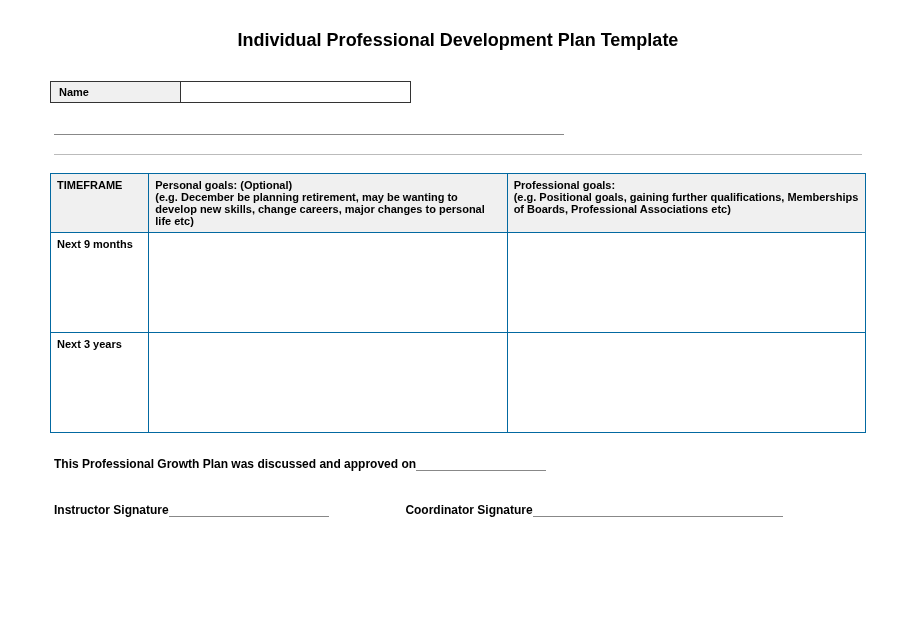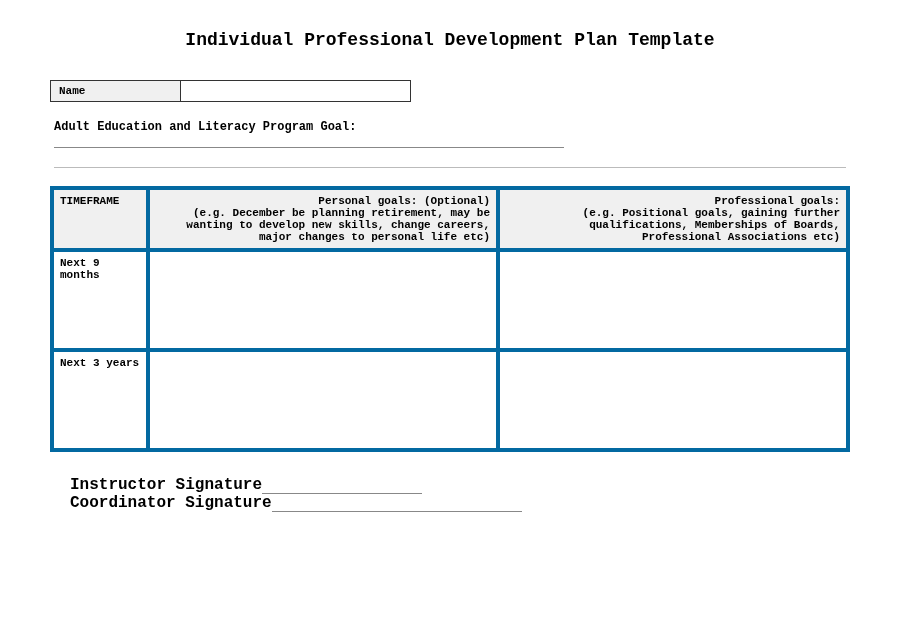--- a/index.html
+++ b/index.html
@@ -5,22 +5,21 @@
   * { box-sizing: border-box; }
   body {
     margin: 0;
     padding: 0;
     background: #fff;
     font-family: Arial, Helvetica, sans-serif;
     color: #000;
     width: 900px;
   }
   .page {
-    padding: 30px 50px 40px 50px;
-    font-family: Liberation Mono, monospace;
+    padding: 30px 34px 40px 50px;
   }
   .title {
     text-align: center;
     font-size: 18px;
     font-weight: bold;
     margin-bottom: 30px;
   }
   .name-table {
     border-collapse: collapse;
     margin-bottom: 18px;
@@ -55,21 +54,21 @@
     border-bottom: 1px solid #bbb;
     margin: 0 4px 18px 4px;
     height: 14px;
   }
   .plan-table {
     border-collapse: collapse;
     width: 100%;
     margin-bottom: 24px;
   }
   .plan-table th, .plan-table td {
-    border: 4px solid #0369a1;
+    border: 1px solid #0369a1;
     font-size: 11px;
     text-align: left;
     vertical-align: top;
     padding: 5px 6px;
   }
   .plan-table th {
     background: #f0f0f0;
     font-weight: bold;
   }
   .col-timeframe { width: 96px; }
@@ -83,58 +82,58 @@
     font-weight: bold;
     margin: 0 0 32px 4px;
   }
   .underline-narrow {
     display: inline-block;
     border-bottom: 1px solid #888;
     width: 130px;
     vertical-align: bottom;
   }
   .sig-row {
-    font-size: 16px;
+    font-size: 12px;
     font-weight: bold;
-    margin-left: 20px;
+    margin-left: 4px;
   }
   .sig-block { display: inline-block; }
   .sig-underline-a {
     display: inline-block;
     border-bottom: 1px solid #888;
     width: 160px;
     vertical-align: bottom;
   }
   .sig-gap { display: inline-block; width: 70px; }
   .sig-underline-b {
     display: inline-block;
     border-bottom: 1px solid #888;
     width: 250px;
     vertical-align: bottom;
   }
-  .hdr-sub { font-weight: bold; display: block; text-align: right; }
+  .hdr-sub { font-weight: bold; display: block; }
 </style>
 </head>
 <body>
 
 <div class="page">
 
   <div class="title">Individual Professional Development Plan Template</div>
 
   <table class="name-table">
     <tbody>
         <tr>
       <td class="name-label-cell">Name</td>
       <td class="name-value-cell"></td>
     </tr>
   </tbody>
     </table>
 
   <div class="goal-line">
-    <span>Adult Education and Literacy Program Goal: </span><span class="goal-underline"></span>
+    <span class="goal-underline"></span>
   </div>
   <div class="hr-line"></div>
 
   <table class="plan-table">
     <tbody>
         <tr>
       <th class="col-timeframe">TIMEFRAME</th>
       <th class="col-personal">
         <span class="hdr-sub">Personal goals: (Optional)</span>
         <span class="hdr-sub">(e.g. December be planning retirement, may be wanting to develop new skills, change careers, major changes to personal life etc)</span>
@@ -150,20 +149,23 @@
       <td></td>
     </tr>
     <tr class="row-body">
       <td>Next 3 years</td>
       <td></td>
       <td></td>
     </tr>
   </tbody>
     </table>
 
+  <div class="approval">
+    <span>This Professional Growth Plan was discussed and approved on</span><span class="underline-narrow"></span>
+  </div>
 
   <div class="sig-row">
     <span class="sig-block">
       <span>Instructor Signature</span><span class="sig-underline-a"></span>
     </span>
     <span class="sig-gap"></span>
     <span class="sig-block">
       <span>Coordinator Signature</span><span class="sig-underline-b"></span>
     </span>
   </div>

